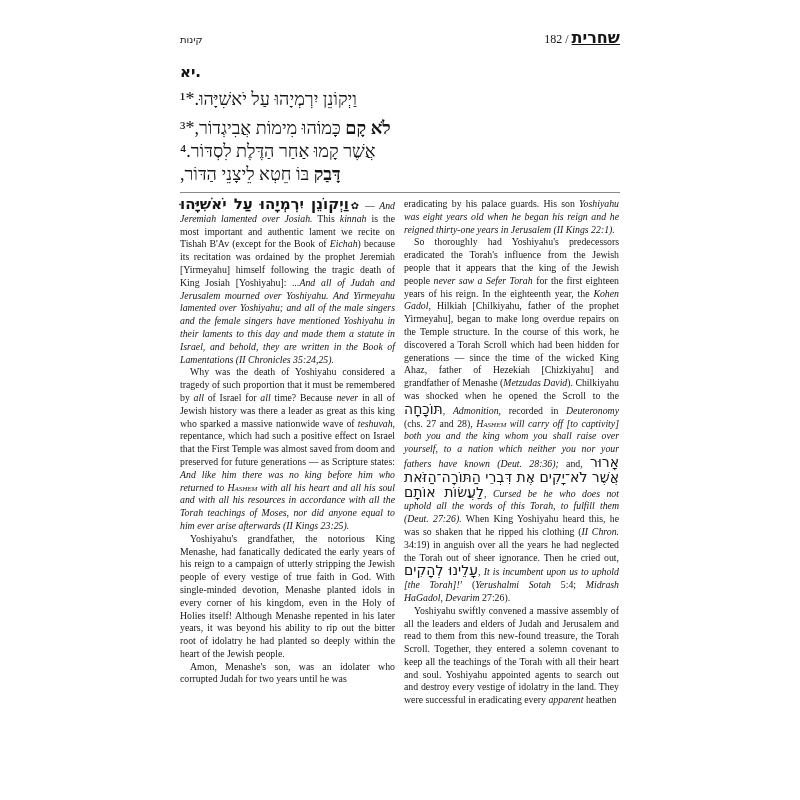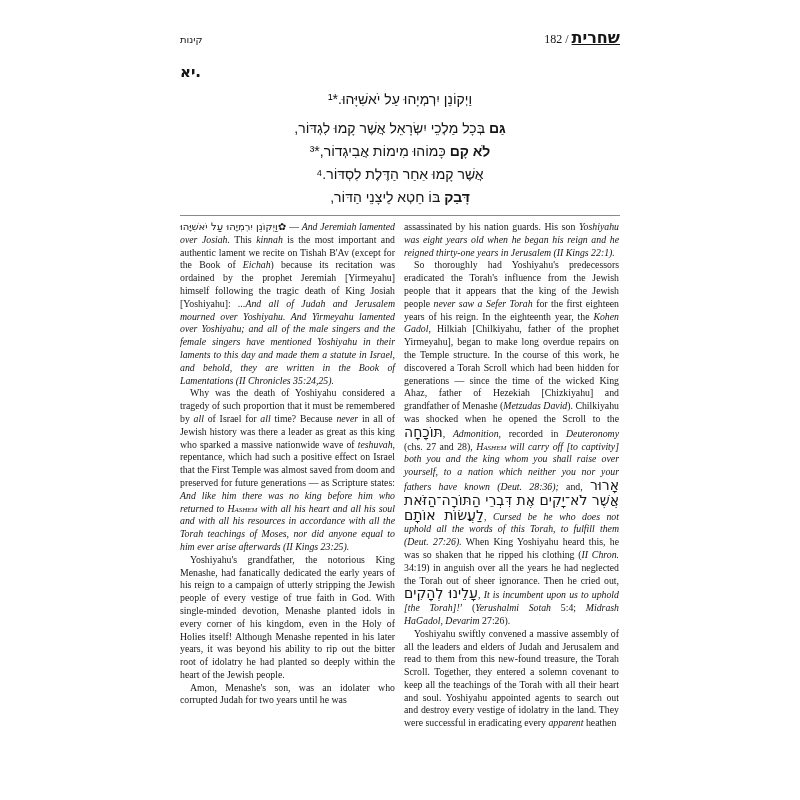--- a/index.html
+++ b/index.html
@@ -14,75 +14,74 @@
   .header .section-name{font-family:"DejaVu Sans",sans-serif;font-size:10px;}
   .header .page-info{font-size:12px;}
   .header .page-info .ptitle{font-family:"DejaVu Sans",sans-serif;font-weight:bold;font-size:16px;text-decoration:underline;}
   
   .chapter{
     text-align:left;font-family:"DejaVu Sans",sans-serif;
     font-weight:bold;font-size:15px;margin-top:16px;
   }
   
   .kinnah{
-    direction:rtl;text-align:center;
-    font-family:Liberation Sans, sans-serif;
-    font-size:14px;line-height:23px;
+    direction:rtl;text-align:left;
+    font-family:Liberation Serif, serif;
+    font-size:18px;line-height:23px;
     margin-top:7px;
   }
   .kinnah .stanza{margin-bottom:6px;}
   .kinnah .kline .lead{font-weight:bold;}
   
   .divider{border:none;border-top:1px solid #8a8a8a;margin:3px 0 0 0;}
   
   .columns{display:flex;gap:9px;margin-top:5px;}
   .col{
     width:215px;font-size:9.8px;line-height:12.8px;
     text-align:justify;
   }
   .col p.para{margin:0;}
   .col p.para.indent{text-indent:10px;}
   .seg-i{font-style:italic;}
   .seg-sc{font-style:italic;font-variant:small-caps;}
   .seg-h{font-family:"DejaVu Sans",sans-serif;font-size:14px;}
-  .seg-hb{font-family:"DejaVu Sans",sans-serif;font-weight:normal;font-size:10px;}
+  .seg-hb{font-family:"DejaVu Sans",sans-serif;font-weight:bold;font-size:15px;}
 </style>
 </head>
 <body>
 
 <div class="page">
 
   <div class="header">
     <span class="section-name">קינות</span>
     <span class="page-info"><span>182 / </span><span class="ptitle">שחרית</span></span>
   </div>
 
   <div class="chapter">יא.</div>
 
   <div class="kinnah">
       <div class="stanza">
         <div class="kline">וַיְקוֹנֵן יִרְמְיָהוּ עַל יֹאשִׁיָּהוּ.*¹</div>
       </div>
       <div class="stanza">
-        <div class="kline"><span class="lead">גַּם</span> בְּכָל מַלְכֵי יִשְׂרָאֵל אֲשֶׁר קָמוּ לִגְדּוֹר,</div>
         <div class="kline"><span class="lead">לֹא קָם</span> כָּמוֹהוּ מִימוֹת אֲבִיגְדוֹר,*³</div>
         <div class="kline">אֲשֶׁר קָמוּ אַחַר הַדֶּלֶת לִסְדּוֹר.⁴</div>
         <div class="kline"><span class="lead">דָּבַק</span> בּוֹ חֵטְא לֵיצָנֵי הַדּוֹר,</div>
       </div>
     </div>
 
   <hr class="divider">
 
   <div class="columns">
     <div class="col">
         <p class="para"><span class="seg-hb">וַיְקוֹנֵן יִרְמְיָהוּ עַל יֹאשִׁיָּהוּ</span><span>✿ — </span><span class="seg-i">And Jeremiah lamented over Josiah.</span><span> This </span><span class="seg-i">kinnah</span><span> is the most important and authentic lament we recite on Tishah B'Av (except for the Book of </span><span class="seg-i">Eichah</span><span>) because its recitation was ordained by the prophet Jeremiah [Yirmeyahu] himself following the tragic death of King Josiah [Yoshiyahu]: </span><span class="seg-i">...And all of Judah and Jerusalem mourned over Yoshiyahu. And Yirmeyahu lamented over Yoshiyahu; and all of the male singers and the female singers have mentioned Yoshiyahu in their laments to this day and made them a statute in Israel, and behold, they are written in the Book of Lamentations (II Chronicles 35:24,25).</span></p>
         <p class="para indent"><span>Why was the death of Yoshiyahu considered a tragedy of such proportion that it must be remembered by </span><span class="seg-i">all</span><span> of Israel for </span><span class="seg-i">all</span><span> time? Because </span><span class="seg-i">never</span><span> in all of Jewish history was there a leader as great as this king who sparked a massive nationwide wave of </span><span class="seg-i">teshuvah</span><span>, repentance, which had such a positive effect on Israel that the First Temple was almost saved from doom and preserved for future generations — as Scripture states: </span><span class="seg-i">And like him there was no king before him who returned to </span><span class="seg-sc">Hashem</span><span class="seg-i"> with all his heart and all his soul and with all his resources in accordance with all the Torah teachings of Moses, nor did anyone equal to him ever arise afterwards (II Kings 23:25).</span></p>
         <p class="para indent"><span>Yoshiyahu's grandfather, the notorious King Menashe, had fanatically dedicated the early years of his reign to a campaign of utterly stripping the Jewish people of every vestige of true faith in God. With single-minded devotion, Menashe planted idols in every corner of his kingdom, even in the Holy of Holies itself! Although Menashe repented in his later years, it was beyond his ability to rip out the bitter root of idolatry he had planted so deeply within the heart of the Jewish people.</span></p>
         <p class="para indent"><span>Amon, Menashe's son, was an idolater who corrupted Judah for two years until he was</span></p>
       </div>
     <div class="col">
-        <p class="para"><span>assassinated by his nation guards. His son </span><span class="seg-i">Yoshiyahu was eight years old when he began his reign and he reigned thirty-one years in Jerusalem (II Kings 22:1).</span></p>
+        <p class="para"><span>eradicating by his palace guards. His son </span><span class="seg-i">Yoshiyahu was eight years old when he began his reign and he reigned thirty-one years in Jerusalem (II Kings 22:1).</span></p>
         <p class="para indent"><span>So thoroughly had Yoshiyahu's predecessors eradicated the Torah's influence from the Jewish people that it appears that the king of the Jewish people </span><span class="seg-i">never saw a Sefer Torah</span><span> for the first eighteen years of his reign. In the eighteenth year, the </span><span class="seg-i">Kohen Gadol</span><span>, Hilkiah [Chilkiyahu, father of the prophet Yirmeyahu], began to make long overdue repairs on the Temple structure. In the course of this work, he discovered a Torah Scroll which had been hidden for generations — since the time of the wicked King Ahaz, father of Hezekiah [Chizkiyahu] and grandfather of Menashe (</span><span class="seg-i">Metzudas David</span><span>). Chilkiyahu was shocked when he opened the Scroll to the </span><span class="seg-h">תּוֹכָחָה</span><span>, </span><span class="seg-i">Admonition,</span><span> recorded in </span><span class="seg-i">Deuteronomy</span><span> (chs. 27 and 28), </span><span class="seg-sc">Hashem</span><span class="seg-i"> will carry off [to captivity] both you and the king whom you shall raise over yourself, to a nation which neither you nor your fathers have known (Deut. 28:36);</span><span> and, </span><span class="seg-h">אָרוּר אֲשֶׁר לֹא־יָקִים אֶת דִּבְרֵי הַתּוֹרָה־הַזֹּאת לַעֲשׂוֹת אוֹתָם</span><span>, </span><span class="seg-i">Cursed be he who does not uphold all the words of this Torah, to fulfill them (Deut. 27:26).</span><span> When King Yoshiyahu heard this, he was so shaken that he ripped his clothing (</span><span class="seg-i">II Chron.</span><span> 34:19) in anguish over all the years he had neglected the Torah out of sheer ignorance. Then he cried out, </span><span class="seg-h">עָלֵינוּ לְהָקִים</span><span>, </span><span class="seg-i">It is incumbent upon us to uphold [the Torah]!</span><span>’ (</span><span class="seg-i">Yerushalmi Sotah</span><span> 5:4; </span><span class="seg-i">Midrash HaGadol, Devarim</span><span> 27:26).</span></p>
         <p class="para indent"><span>Yoshiyahu swiftly convened a massive assembly of all the leaders and elders of Judah and Jerusalem and read to them from this new-found treasure, the Torah Scroll. Together, they entered a solemn covenant to keep all the teachings of the Torah with all their heart and soul. Yoshiyahu appointed agents to search out and destroy every vestige of idolatry in the land. They were successful in eradicating every </span><span class="seg-i">apparent</span><span> heathen</span></p>
       </div>
   </div>
 
 </div>
 
 </body></html>

